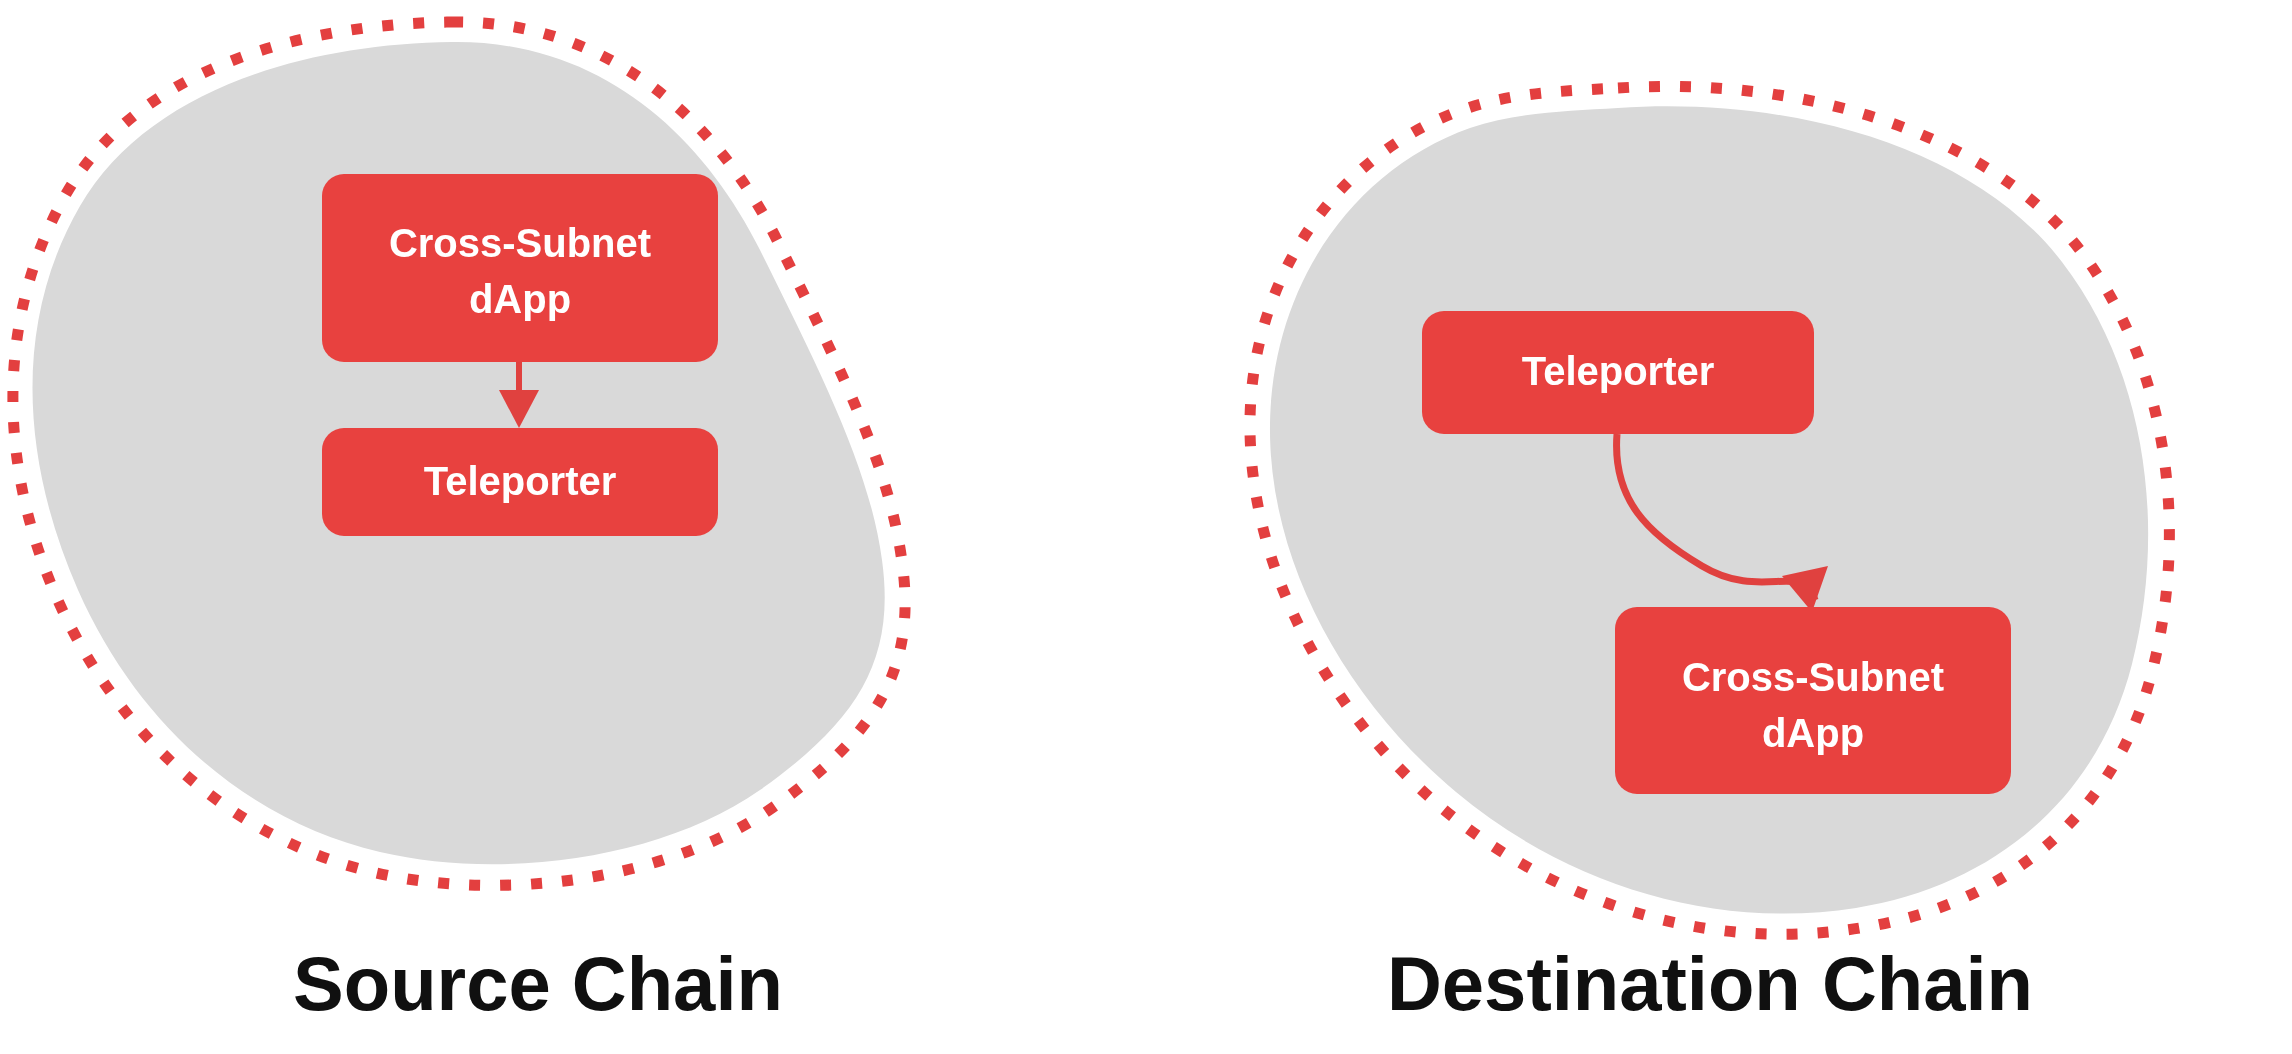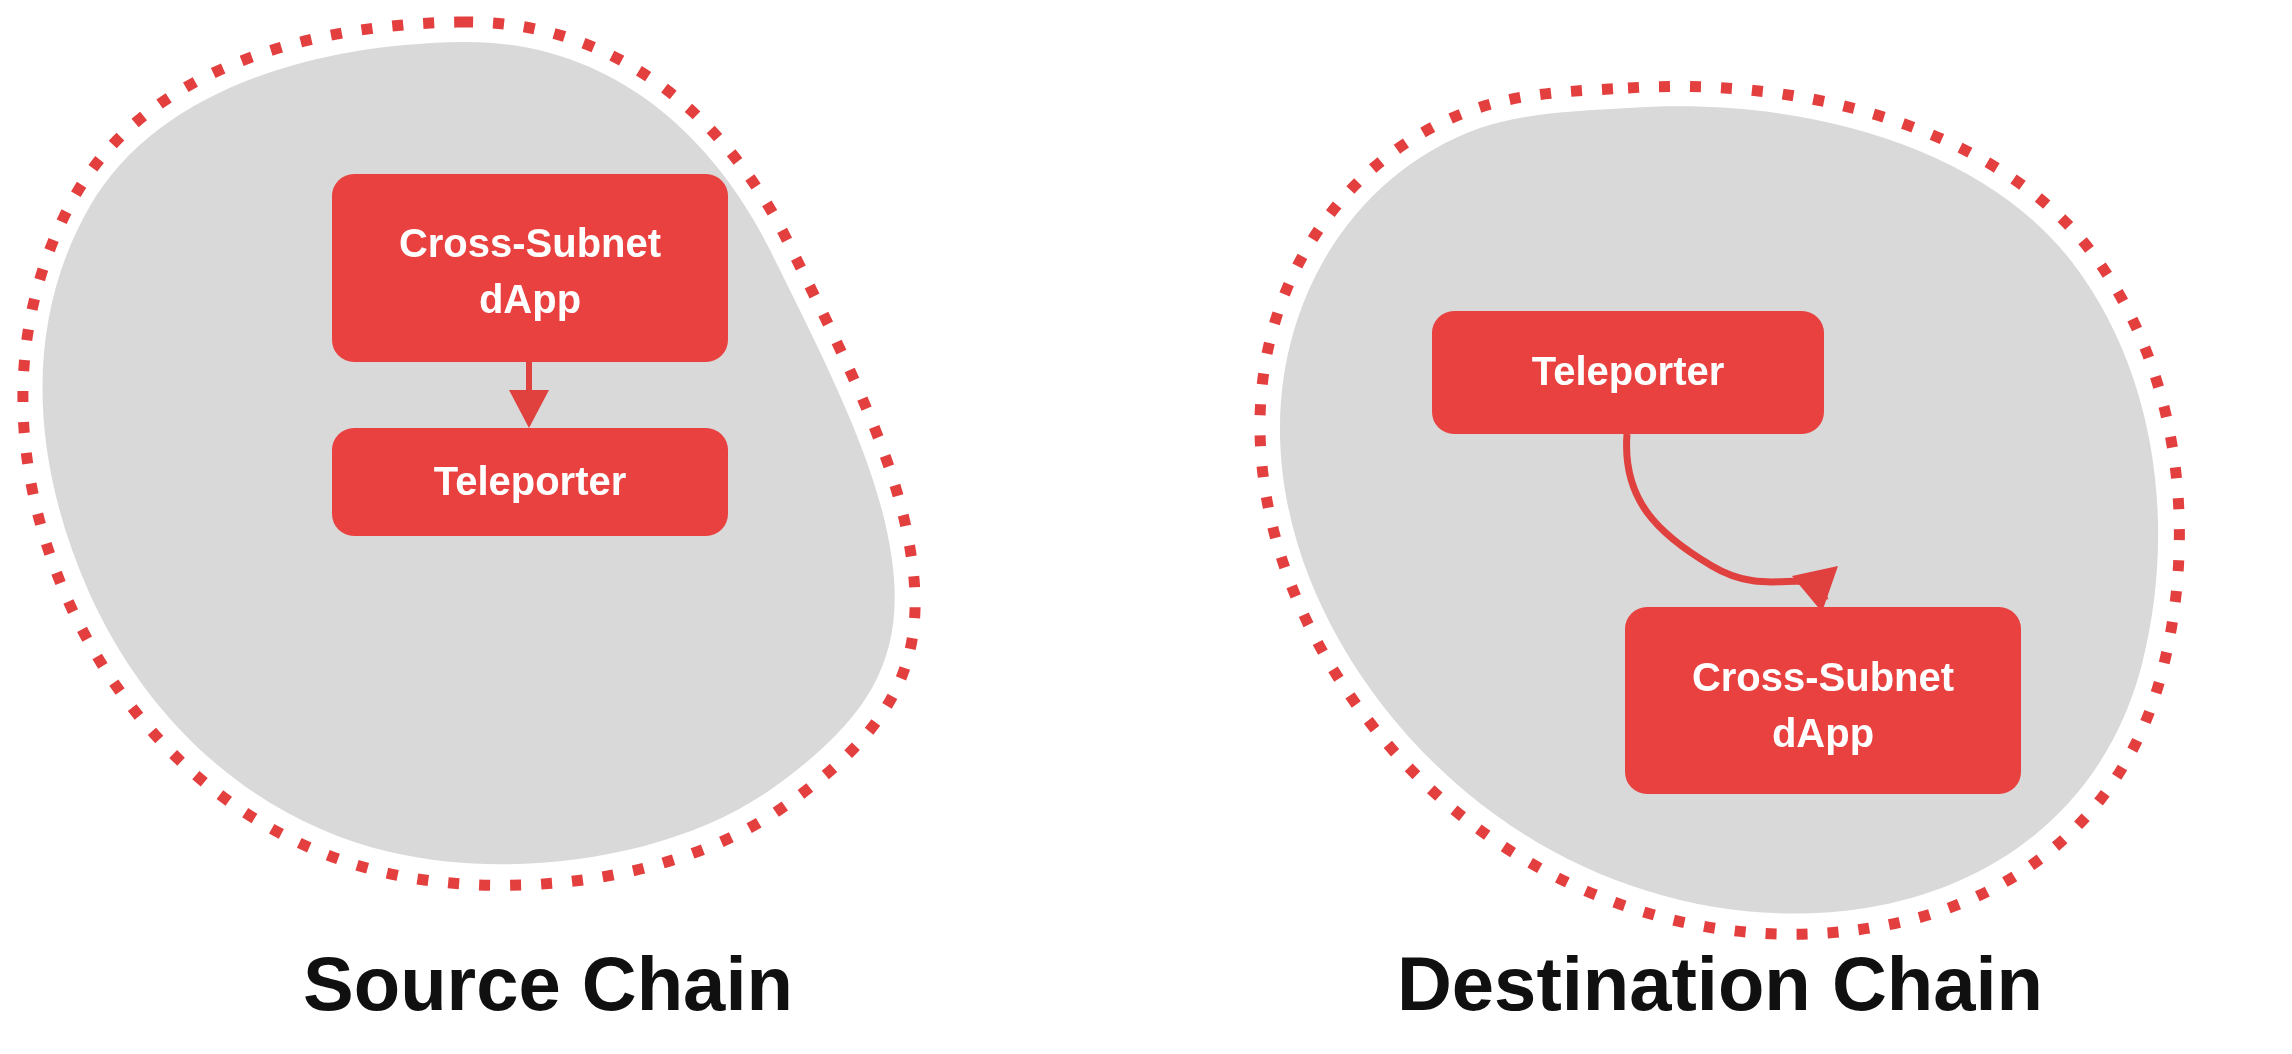--- a/index.html
+++ b/index.html
@@ -10,21 +10,20 @@
   body {
     width: 2292px;
     height: 1054px;
     font-family: "Liberation Sans", sans-serif;
     overflow: hidden;
   }
   #diagram-root {
     position: relative;
     width: 1884px;
     height: 1054px;
-    margin-left: 10px;
   }
   svg.canvas {
     display: block;
     width: 2292px;
     height: 1054px;
   }
   .blob-fill {
     fill: #d9d9d9;
   }
   .blob-border {

